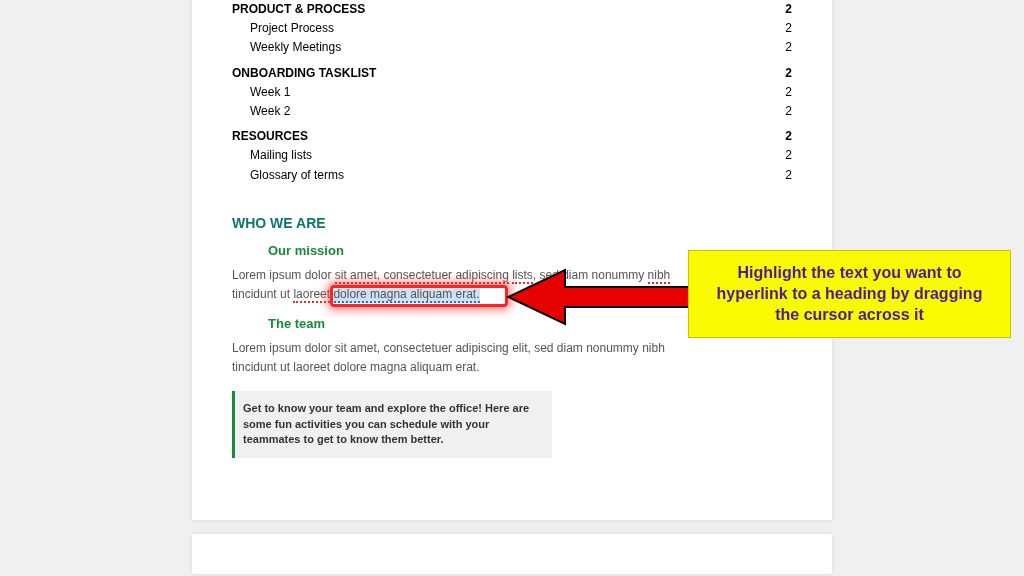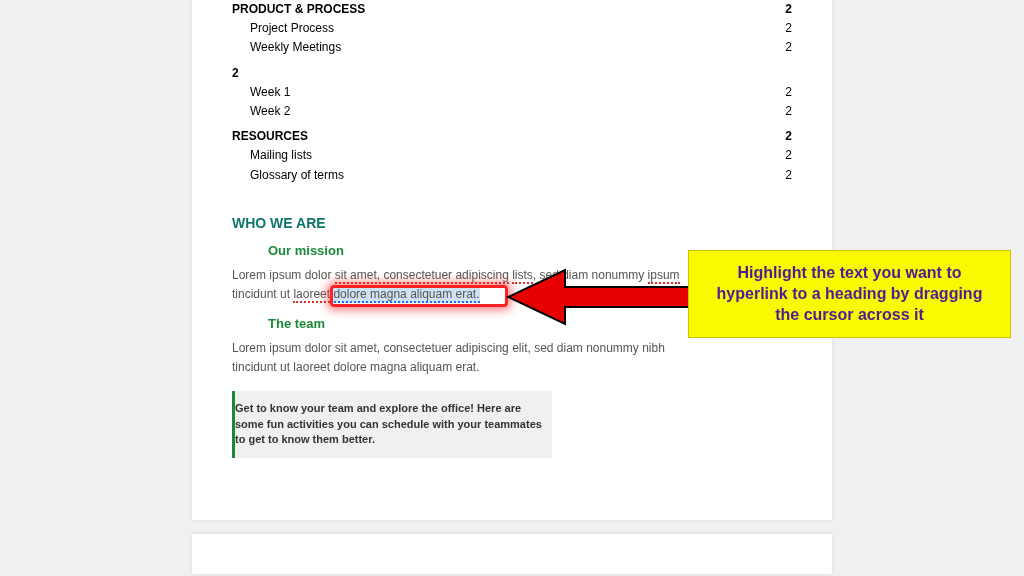--- a/index.html
+++ b/index.html
@@ -80,21 +80,21 @@
       text-align: center;
       width: 323px;
     }
     .arrow {
       position: absolute;
       pointer-events: none;
     }
     .tip-block {
       border-left: 3px solid #1a8a3a;
       background: #f0f0f0;
-      padding: 10px 0;
+      padding: 10px 8px;
       margin-top: 14px;
       width: 320px;
       font-size: 11px;
       font-weight: bold;
       color: #333;
       line-height: 1.4;
     }
     .next-page {
       background: #fff;
       width: 640px;
@@ -118,20 +118,21 @@
           <span class="toc-label">Project Process</span>
           <span class="toc-page">2</span>
         </div>
         <div class="toc-row lvl2">
           <span class="toc-label">Weekly Meetings</span>
           <span class="toc-page">2</span>
         </div>
       </div>
       <div class="toc-group">
         <div class="toc-row lvl1">
+          <span class="toc-label">ONBOARDING TASKLIST</span>
           <span class="toc-page">2</span>
         </div>
         <div class="toc-row lvl2">
           <span class="toc-label">Week 1</span>
           <span class="toc-page">2</span>
         </div>
         <div class="toc-row lvl2">
           <span class="toc-label">Week 2</span>
           <span class="toc-page">2</span>
         </div>
@@ -150,21 +151,21 @@
           <span class="toc-page">2</span>
         </div>
       </div>
     </div>
 
   <div class="section-title">WHO WE ARE</div>
 
   <div class="subheading">Our mission</div>
 
   <div class="para">
-    <span>Lorem ipsum dolor </span><span class="spell-err">sit amet, consectetuer adipiscing</span><span> </span><span class="spell-err">lists</span><span>, se</span><span class="grammar-err">d</span><span> diam nonummy </span><span class="spell-err">ipsum</span><br>
+    <span>Lorem ipsum dolor </span><span class="spell-err">sit amet, consectetuer adipiscing</span><span> </span><span class="spell-err">lists</span><span>, se</span><span class="grammar-err">d</span><span> diam nonummy </span><span class="spell-err">nibh</span><br>
     <span>tincidunt ut </span><span class="spell-err">laoreet</span><span class="selected grammar-err"> dolore magna aliquam erat.</span><span></span>
   </div>
 
   <div class="subheading">The team</div>
 
   <div class="para">
     <span>Lorem ipsum dolor sit amet, consectetuer adipiscing elit, sed diam nonummy nibh</span><br>
     <span>tincidunt ut laoreet dolore magna aliquam erat.</span>
   </div>
 

